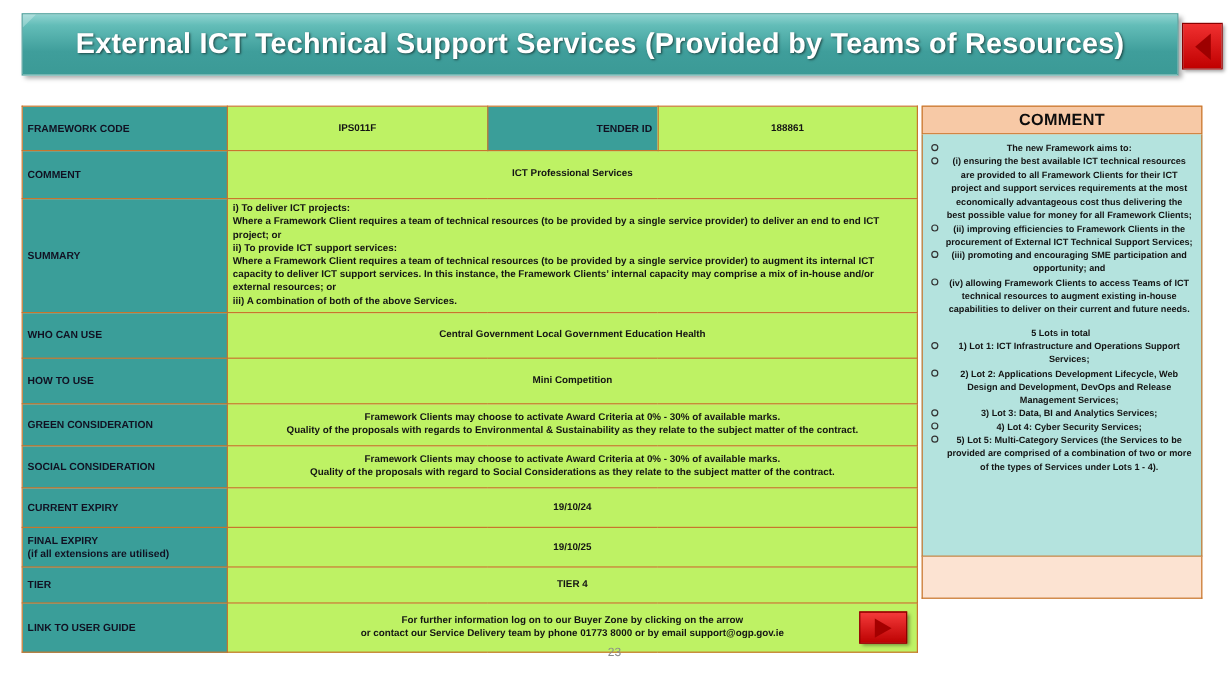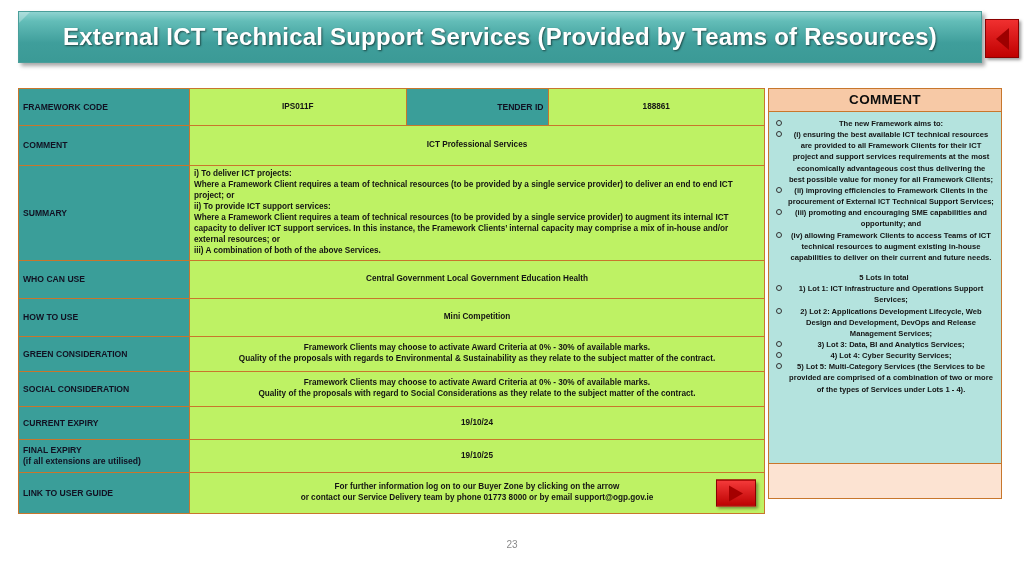--- a/index.html
+++ b/index.html
@@ -221,20 +221,24 @@
       <td class="value-cell" colspan="3">19/10/24</td>
     </tr>
     <tr>
       <td class="label-cell" style="height:28px">
         <span class="summary-line">FINAL EXPIRY</span>
         <span class="summary-line">(if all extensions are utilised)</span>
       </td>
       <td class="value-cell" colspan="3">19/10/25</td>
     </tr>
     <tr>
+      <td class="label-cell" style="height:25px">TIER</td>
+      <td class="value-cell" colspan="3">TIER 4</td>
+    </tr>
+    <tr>
       <td class="label-cell" style="height:36px">LINK TO USER GUIDE</td>
       <td class="value-cell" colspan="3">
         <span class="link-row-inner">
           <span class="summary-line">For further information log on to our Buyer Zone by clicking on the arrow</span>
           <span class="summary-line">or contact our Service Delivery team by phone  01773 8000 or by email  support@ogp.gov.ie</span>
           <span id="forward-arrow-btn">
             <span class="tri-right"></span>
           </span>
         </span>
       </td>
@@ -242,21 +246,21 @@
   </tbody>
 </table>
 
 <div id="comment-panel">
   <div id="comment-header">COMMENT</div>
   <div id="comment-body">
     <ul class="c-list">
       <li class="c-item"><span class="bullet"></span><span>The new Framework aims to:</span></li>
       <li class="c-item"><span class="bullet"></span><span>(i) ensuring the best available ICT technical resources are provided to all Framework Clients for their ICT project and support services requirements at the most economically advantageous cost thus delivering the best possible value for money for all Framework Clients;</span></li>
       <li class="c-item"><span class="bullet"></span><span>(ii) improving efficiencies to Framework Clients in the procurement of External ICT Technical Support Services;</span></li>
-      <li class="c-item"><span class="bullet"></span><span>(iii) promoting and encouraging SME capabilities and opportunity; and</span></li>
+      <li class="c-item"><span class="bullet"></span><span>(iii) promoting and encouraging SME participation and opportunity; and</span></li>
       <li class="c-item"><span class="bullet"></span><span>(iv) allowing Framework Clients to access Teams of ICT technical resources to augment existing in-house capabilities to deliver on their current and future needs.</span></li>
     </ul>
     <div class="c-gap"></div>
     <div class="c-plain">5 Lots in total</div>
     <ul class="c-list">
       <li class="c-item"><span class="bullet"></span><span>1) Lot 1: ICT Infrastructure and Operations Support Services;</span></li>
       <li class="c-item"><span class="bullet"></span><span>2) Lot 2: Applications Development Lifecycle, Web Design and Development, DevOps and Release Management Services;</span></li>
       <li class="c-item"><span class="bullet"></span><span>3) Lot 3: Data, BI and Analytics Services;</span></li>
       <li class="c-item"><span class="bullet"></span><span>4) Lot 4: Cyber Security Services;</span></li>
       <li class="c-item"><span class="bullet"></span><span>5) Lot 5: Multi-Category Services (the Services to be provided are comprised of a combination of two or more of the types of Services under Lots 1 - 4).</span></li>

